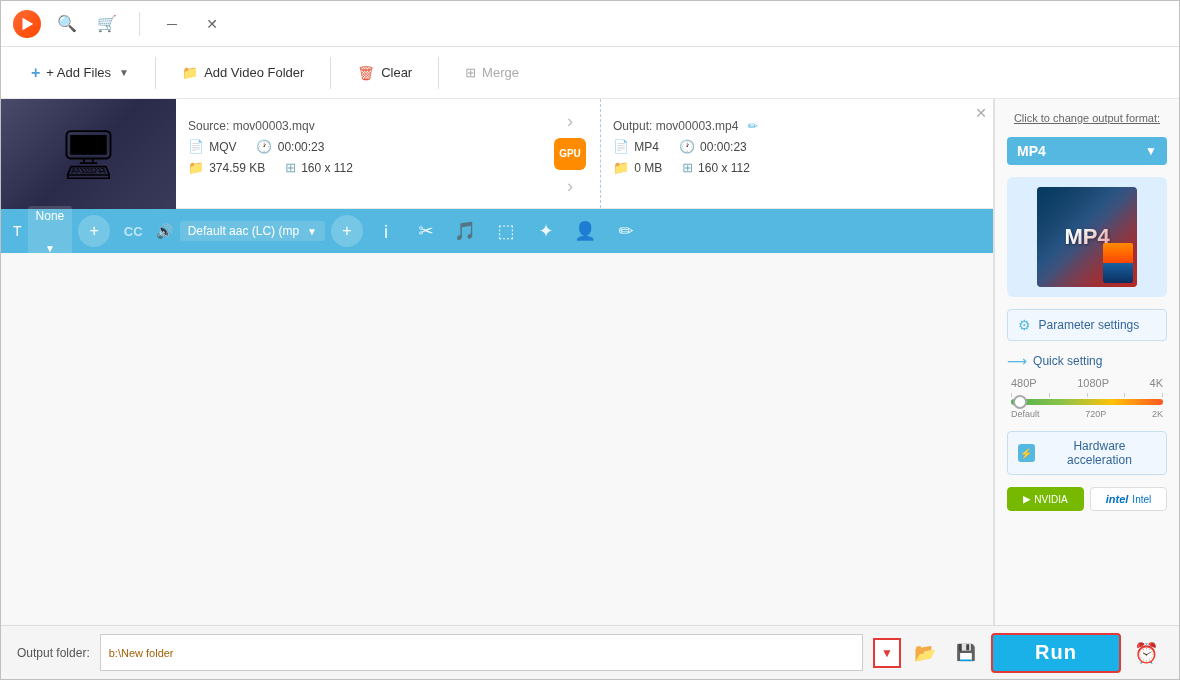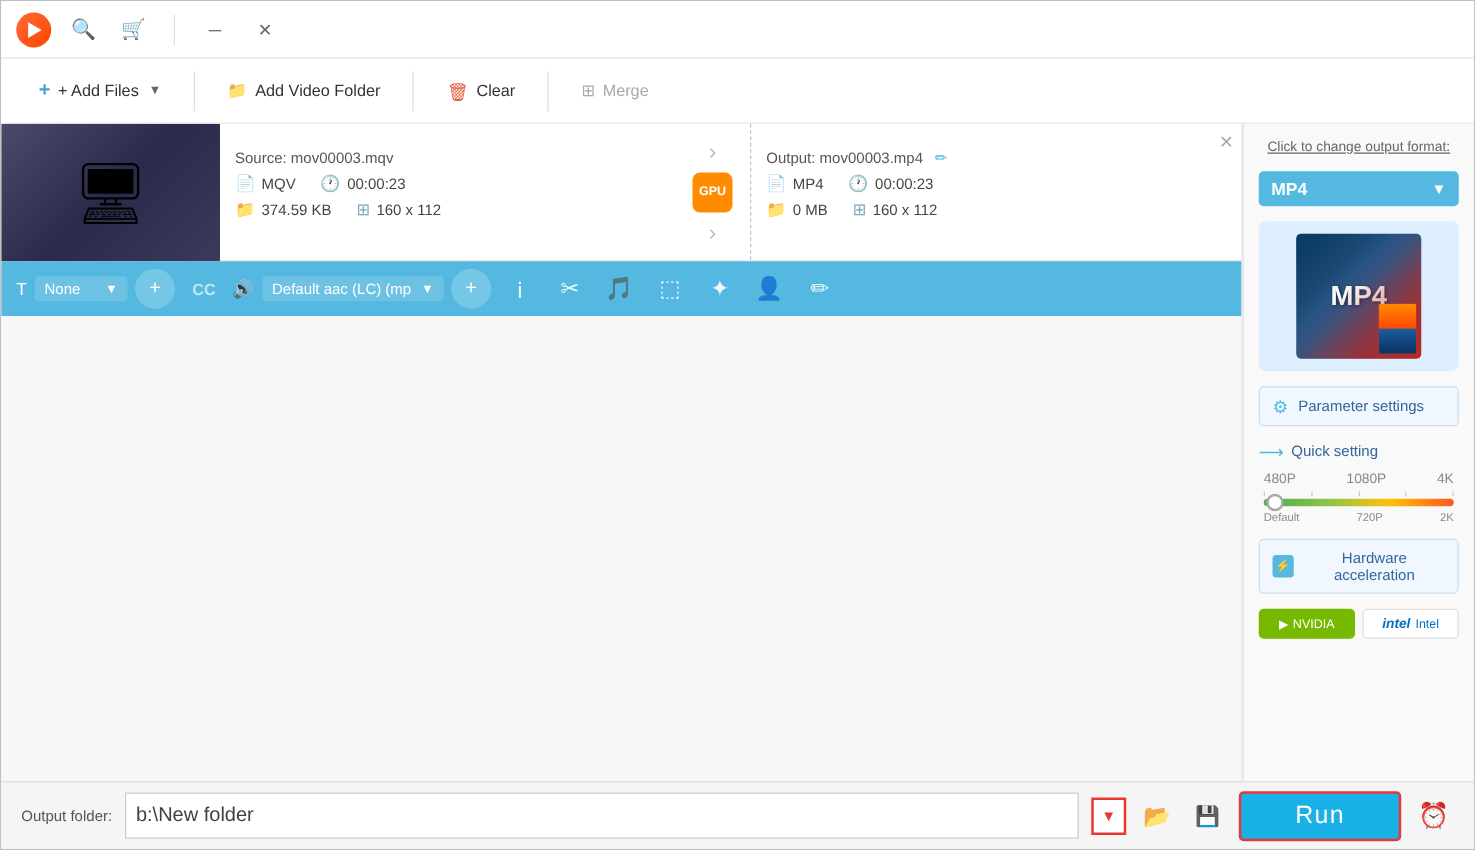--- a/index.html
+++ b/index.html
@@ -47,21 +47,21 @@
     .arrow-area { width: 60px; display: flex; flex-direction: column; align-items: center; justify-content: center; gap: 6px; }
     .arrow-btn { font-size: 18px; color: #bbb; cursor: pointer; }
     .gpu-badge { width: 32px; height: 32px; background: #ff8c00; border-radius: 6px; display: flex; align-items: center; justify-content: center; color: white; font-size: 10px; font-weight: bold; }
 
     .file-output { flex: 1; display: flex; flex-direction: column; padding: 8px 12px; border-left: 1px dashed #b0c8e0; }
     .file-close { width: 28px; display: flex; align-items: flex-start; justify-content: flex-end; padding: 6px 6px 0 0; }
     .close-x { color: #aaa; cursor: pointer; font-size: 14px; }
 
     
     .action-bar { height: 44px; background: #54b8e0; display: flex; align-items: center; padding: 0 12px; gap: 6px; }
-    .action-dropdown { display: flex; align-items: center; gap: 20px; background: rgba(255,255,255,0.15); border-radius: 3px; padding: 3px 8px; cursor: pointer; }
+    .action-dropdown { display: flex; align-items: center; gap: 20px; background: rgba(255,255,255,0.15); border-radius: 3px; padding: 3px 8px; cursor: pointer; flex-direction: column; }
     .action-btn { width: 32px; height: 32px; border: none; background: rgba(255,255,255,0.2); border-radius: 50%; color: white; cursor: pointer; font-size: 16px; display: flex; align-items: center; justify-content: center; }
     .audio-dropdown { display: flex; align-items: center; gap: 4px; background: rgba(255,255,255,0.15); border-radius: 3px; padding: 3px 8px; cursor: pointer; color: white; font-size: 12px; }
     .tool-btn { width: 34px; height: 34px; border: none; background: transparent; color: rgba(255,255,255,0.9); cursor: pointer; font-size: 18px; display: flex; align-items: center; justify-content: center; border-radius: 4px; text-align: center; }
 
     
     .work-area { flex: 1; background: #f8f8f8; }
 
     
     .right-panel { width: 185px; background: #f9f9f9; border-left: 1px solid #e0e0e0; display: flex; flex-direction: column; padding: 12px; gap: 12px; overflow-y: auto; }
     .format-label { font-size: 11px; color: #666; text-align: center; line-height: 1.3; text-decoration: underline; }
@@ -90,25 +90,25 @@
     .gpu-options { display: flex; gap: 6px; }
     .gpu-btn { flex: 1; border: 1px solid #ddd; border-radius: 4px; padding: 5px 6px; cursor: pointer; font-size: 10px; display: flex; align-items: center; gap: 4px; background: white; }
     .gpu-btn.nvidia { background: #76b900; color: white; border-color: #76b900; justify-content: center; }
     .gpu-btn.intel { background: white; color: #0071C5; border-color: #ddd; justify-content: center; }
     .nvidia-logo { font-size: 9px; font-weight: bold; }
     .intel-logo { font-size: 10px; color: #0071C5; font-style: italic; }
 
     
     .bottom-bar { height: 54px; background: #f5f5f5; border-top: 1px solid #ddd; display: flex; align-items: center; padding: 0 16px; gap: 10px; }
     .output-label { font-size: 12px; color: #555; white-space: nowrap; }
-    .output-path { flex: 1; height: 37px; border: 1px solid #ccc; background: white; font-size: 16px; padding: 0 8px; color: #404040; outline: none; }
+    .output-path { flex: 1; height: 37px; border: 1px solid #ccc; background: white; font-size: 11px; padding: 0 8px; color: #a16207; outline: none; }
     .output-dropdown-btn { width: 28px; height: 30px; border: 2px solid #e53935; background: white; cursor: pointer; display: flex; align-items: center; justify-content: center; color: #e53935; font-size: 12px; }
     .output-folder-btn { width: 30px; height: 30px; border: none; background: transparent; cursor: pointer; font-size: 18px; color: #666; }
     .output-save-btn { width: 30px; height: 30px; border: none; background: transparent; cursor: pointer; font-size: 16px; color: #666; }
-    .run-btn { width: 130px; height: 40px; background: #1ab0e8; border: 2px solid #e53935; border-radius: 4px; color: white; font-size: 20px; font-weight: normal; cursor: pointer; letter-spacing: 1px; outline: none; }
+    .run-btn { width: 130px; height: 40px; background: #1ab0e8; border: 2px solid #e53935; border-radius: 4px; color: white; font-size: 20px; font-weight: bold; cursor: pointer; letter-spacing: 1px; outline: none; }
     .alarm-btn { width: 32px; height: 32px; border: none; background: transparent; cursor: pointer; font-size: 20px; color: #888; }
   </style>
 </head>
 <body>
 
 <div class="window">
 
   <div class="title-bar">
     <div class="title-bar-logo">
       <svg viewBox="0 0 20 20" fill="white">

